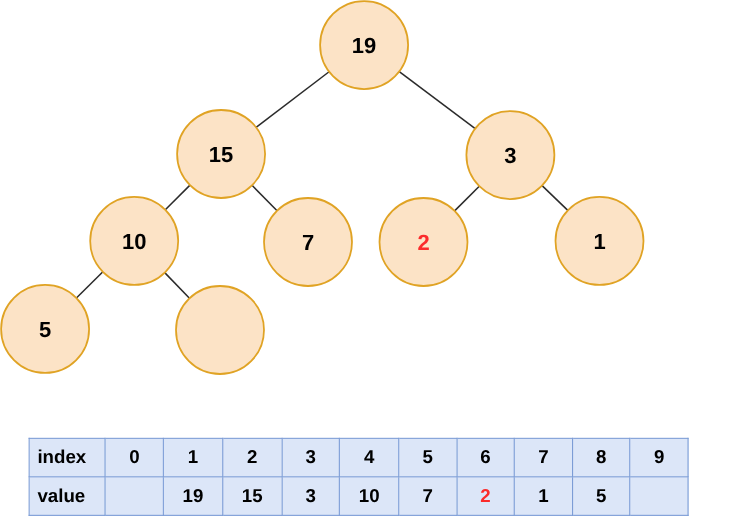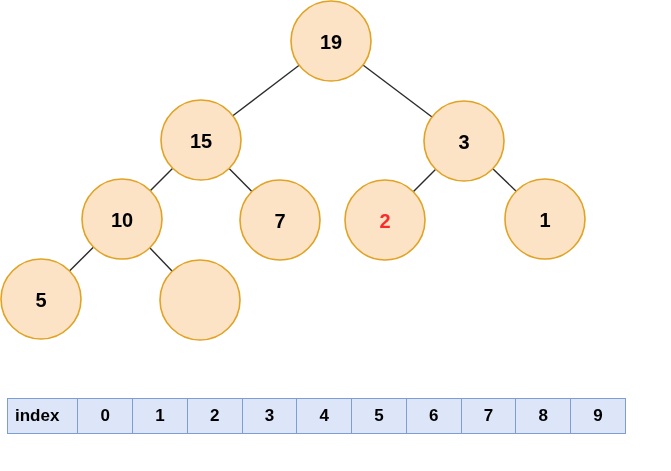--- a/index.html
+++ b/index.html
@@ -47,21 +47,21 @@
     dominant-baseline: central;
     fill: #000000;
   }
   .node-label.highlight {
     fill: #fb2b2b;
   }
 
   
   #array-table {
     position: absolute;
-    left: 7px;
+    left: 26px;
     top: 398px;
     border-collapse: collapse;
     table-layout: fixed;
   }
   #array-table td {
     border: 1px solid #7d9dd6;
     background: #dce6f8;
     height: 34px;
     text-align: center;
     vertical-align: middle;
@@ -147,16 +147,29 @@
           <td class="cell">1</td>
           <td class="cell">2</td>
           <td class="cell">3</td>
           <td class="cell">4</td>
           <td class="cell">5</td>
           <td class="cell">6</td>
           <td class="cell">7</td>
           <td class="cell">8</td>
           <td class="cell">9</td>
         </tr>
+      <tr id="value-row">
+        <td class="row-head">value</td>
+      <td class="cell"></td>
+          <td class="cell">19</td>
+          <td class="cell">15</td>
+          <td class="cell">3</td>
+          <td class="cell">10</td>
+          <td class="cell">7</td>
+          <td class="cell red">2</td>
+          <td class="cell">1</td>
+          <td class="cell">5</td>
+          <td class="cell"></td>
+        </tr>
     </tbody>
   </table>
 
 </div>
 
 </body></html>

